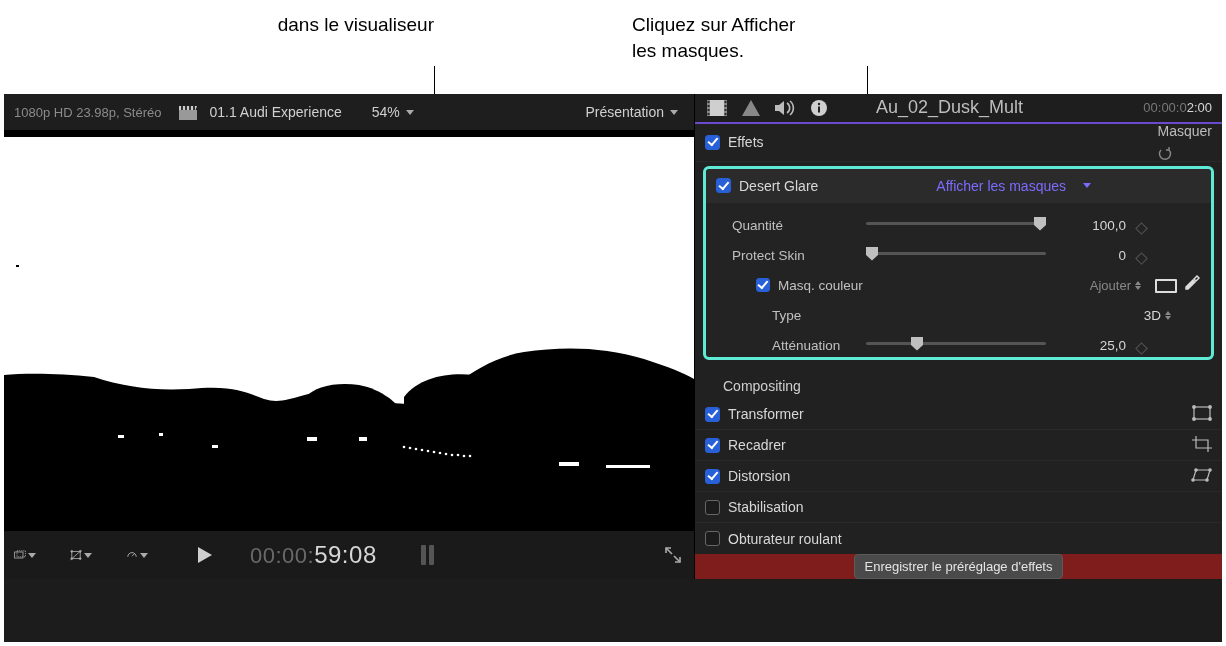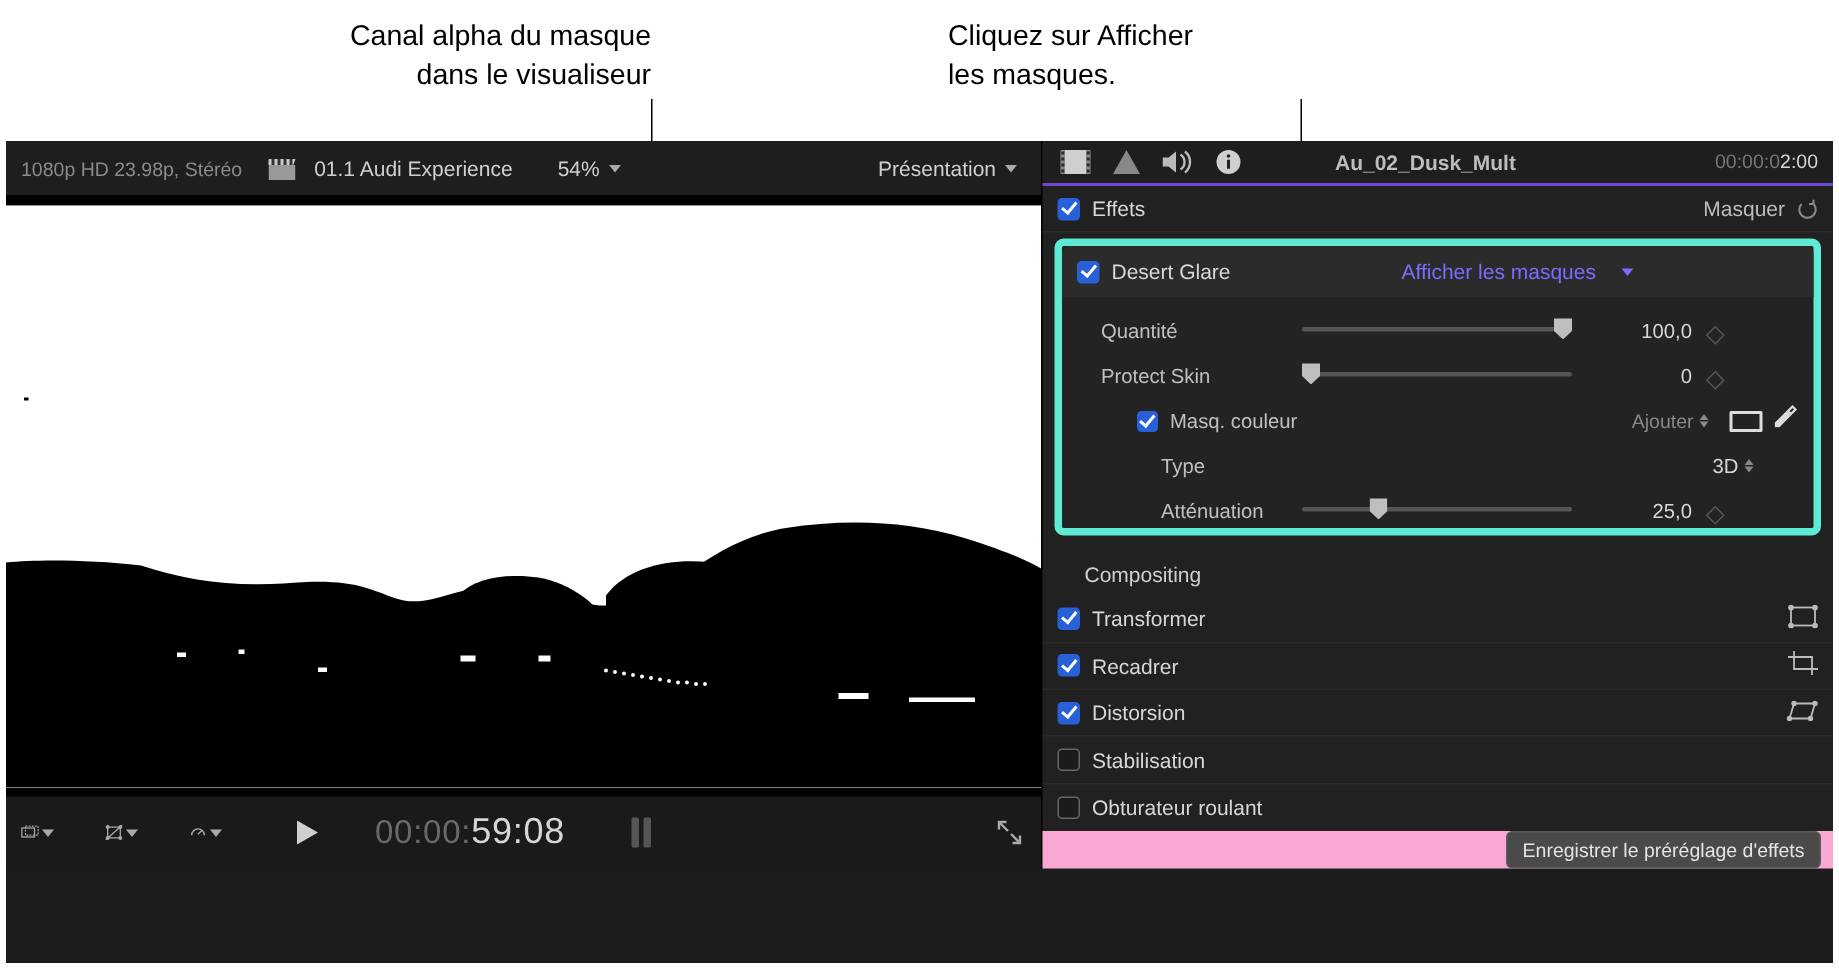--- a/index.html
+++ b/index.html
@@ -38,33 +38,33 @@
   .tc .dim { color:#6a6a6a; }
   .tc .big { font-size:24px; }
   .skimmark { display:flex; gap:3px; margin-left:10px; }
   .skimmark div { width:5px; height:20px; background:#555; border-radius:1px; }
   .expand { margin-left:auto; }
 
   
   .ibar { height:36px; display:flex; align-items:center; padding:0 10px; gap:10px; background:#1e1e1e; border-bottom: 2px solid #6a4bcf; }
   .itab { color:#9b9b9b; display:flex; align-items:center; justify-content:center; width:24px; height:24px; }
   .itab.active { color:#dcdcdc; }
-  .clipname { margin-left:49px; color:#bdbdbd; font-size:14px;font-weight:bold; }
+  .clipname { margin-left:35px; color:#bdbdbd; font-size:18px; }
   .clipdur { margin-left:auto; font-variant-numeric: tabular-nums; color:#777; font-size: 13px;}
   .clipdur .end { color:#d6d6d6; }
 
   .irow { height:38px; display:flex; align-items:center; padding:0 10px; gap:8px; border-bottom:1px solid #2a2a2a; }
   .irow.tight { height:34px; border-bottom:none; }
   .cb { width:15px; height:15px; border-radius:3px; border:1px solid #666; background:#1b1b1b; display:flex; align-items:center; justify-content:center; }
   .cb.checked { background:#2860d8; border-color:#2860d8; }
   .cb.checked::after { content:""; width:4px; height:8px; border:solid #fff; border-width:0 2px 2px 0; transform:rotate(40deg) translate(-1px,-1px); }
   .lbl { color:#d7d7d7; }
   .mask-link { color:#7a6cff; margin-left:auto; margin-right:110px; display:flex; align-items:center; gap:17px; font-size:14px;}
   .mask-link .chev { border-top-color:#7a6cff; }
-  .hide-btn { margin-left:auto; color:#bcbcbc; font-size:14px; display:flex; gap:8px; align-items:flex-end; }
+  .hide-btn { margin-left:auto; color:#bcbcbc; font-size:14px; display:flex; gap:8px; align-items:flex-start;flex-direction:column; }
   .reset { width:14px; height:14px; }
   .reset svg { stroke:#888; }
 
   .param { display:flex; align-items:flex-end; height:30px; padding:0 10px; }
   .param .pname { width:150px; color:#c0c0c0; padding-left:16px; font-size:13.5px;}
   .param .pname.indent { padding-left:40px; }
   .param .pname.indent2 { padding-left:56px; }
   .slider { flex:1; height:18px; position:relative; display:flex; align-items:center; margin-right:10px; max-width:180px;}
   .slider .track { height:3px; background:#555; width:100%; border-radius:2px; }
   .slider .knob { position:absolute; top:2px; width:12px; height:14px; background:#bfbfbf; clip-path: polygon(0 0,100% 0,100% 60%,50% 100%,0 60%); }
@@ -77,32 +77,31 @@
   .updown span { width:0;height:0;border-left:3px solid transparent;border-right:3px solid transparent; }
   .updown .u { border-bottom:4px solid #888; }
   .updown .d { border-top:4px solid #888; }
   .rectswatch { width:22px; height:14px; border:2px solid #ddd; border-radius:1px; margin-left:8px;}
   .eyedrop { color:#ddd; margin-left:6px; }
 
   .section-hdr { padding: 10px 10px 6px 28px; color:#cfcfcf; font-size:14px; }
 
   .tool-ico { margin-left:auto; color:#bbb; }
 
-  .savebar { height:28px; display:flex; align-items:center; justify-content:flex-end; padding:0 8px; background:#f9a8d4; }
+  .savebar { height:28px; display:flex; align-items:center; justify-content:center; padding:0 8px; background:#7f1d1d; }
   .savebtn { background:#4a4a4a; color:#e4e4e4; border-radius:4px; padding:4px 10px; font-size:13px; border:1px solid #5a5a5a;}
 
-  .effect-box { border:5px solid #5eead4; border-radius:6px; margin:4px 8px 8px 8px; padding-bottom:4px; background:#232323;}
+  .effect-box { border:3px solid #5eead4; border-radius:6px; margin:4px 8px 8px 8px; padding-bottom:4px; background:#232323;}
   .effect-box .irow { border-bottom:none; }
 
 </style>
 </head>
 <body>
 
 <div class="callout left">
-  <div>Canal alpha du masque</div>
   <div>dans le visualiseur</div>
 </div>
 <div class="callout right">
   <div>Cliquez sur Afficher</div>
   <div>les masques.</div>
 </div>
 <div class="call-line vline-left"></div>
 <div class="call-line vline-right"></div>
 
 <div class="app">

